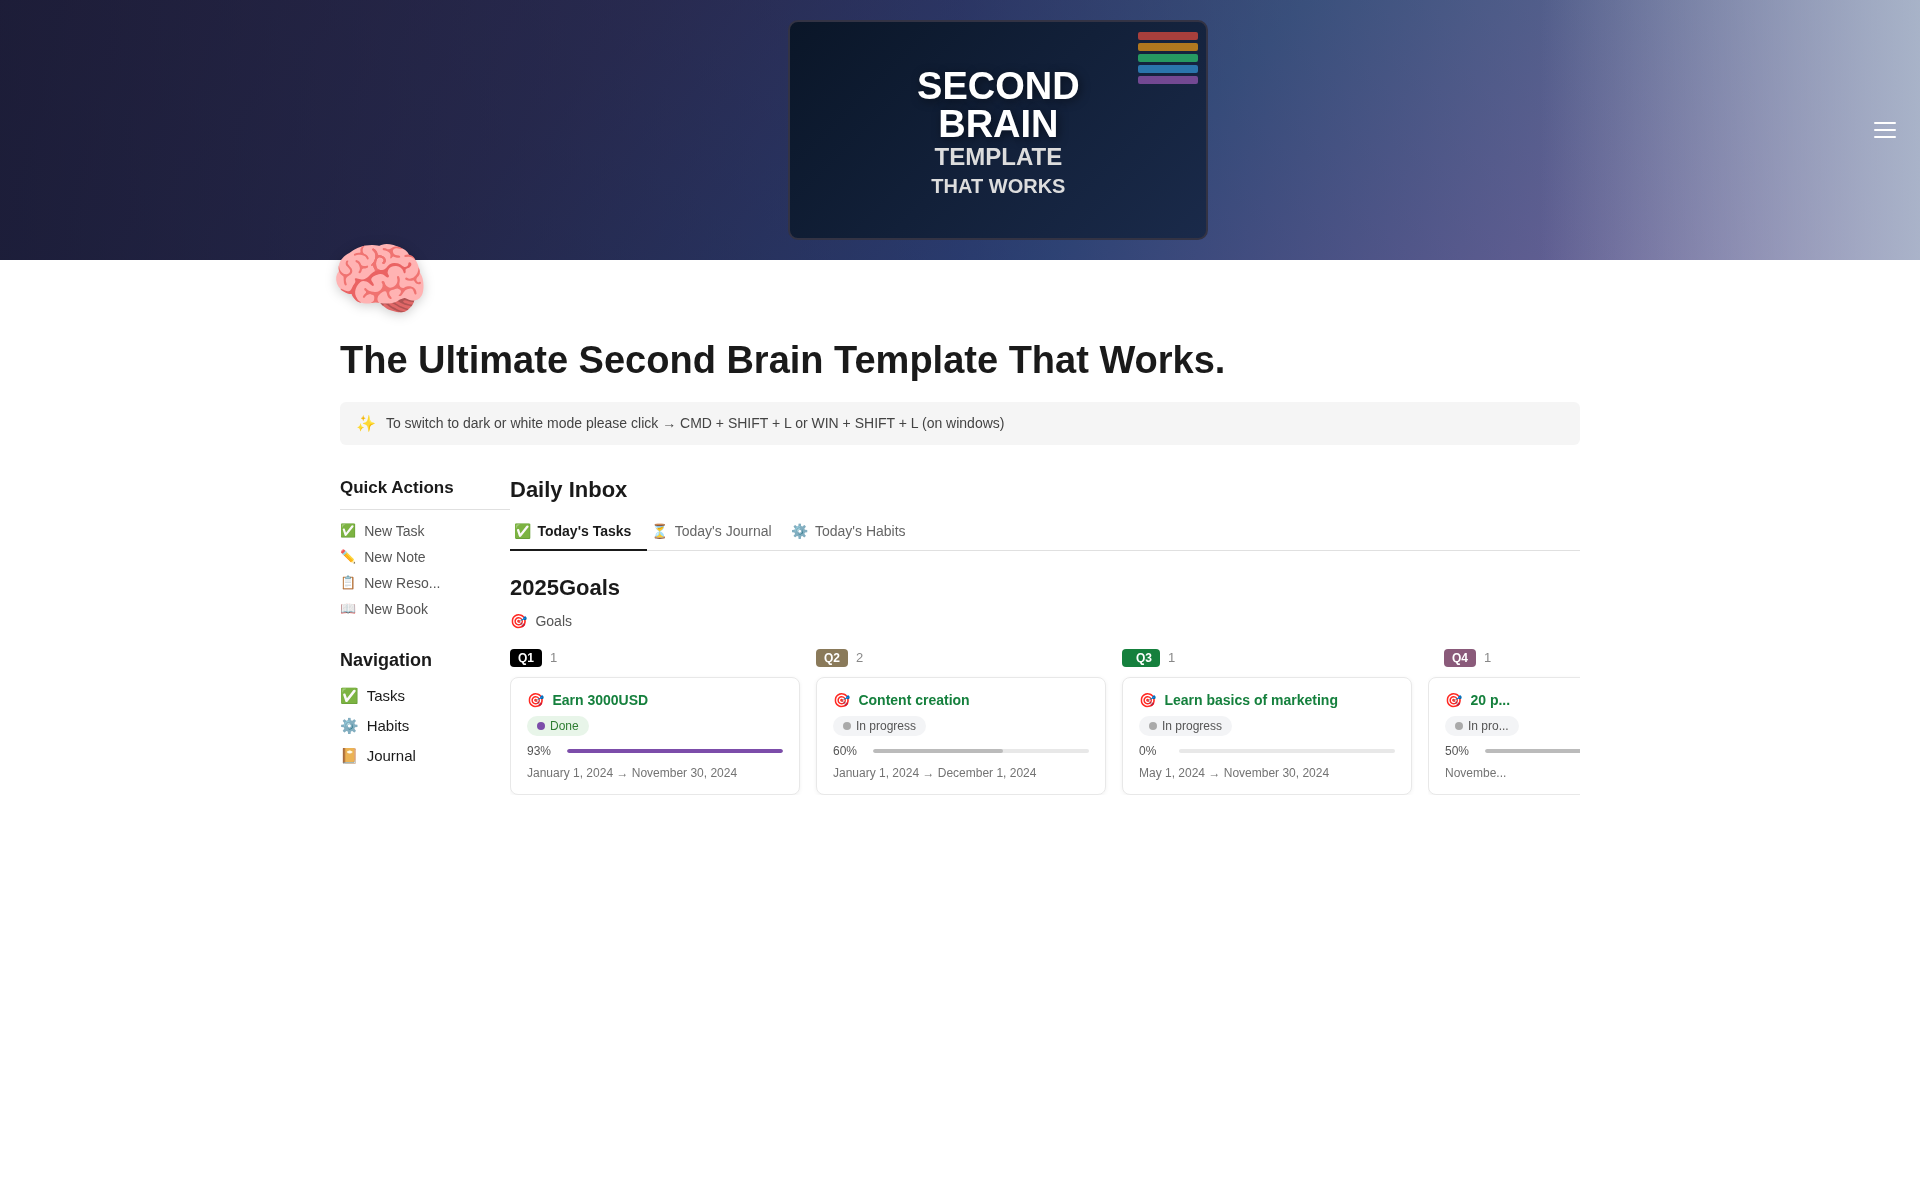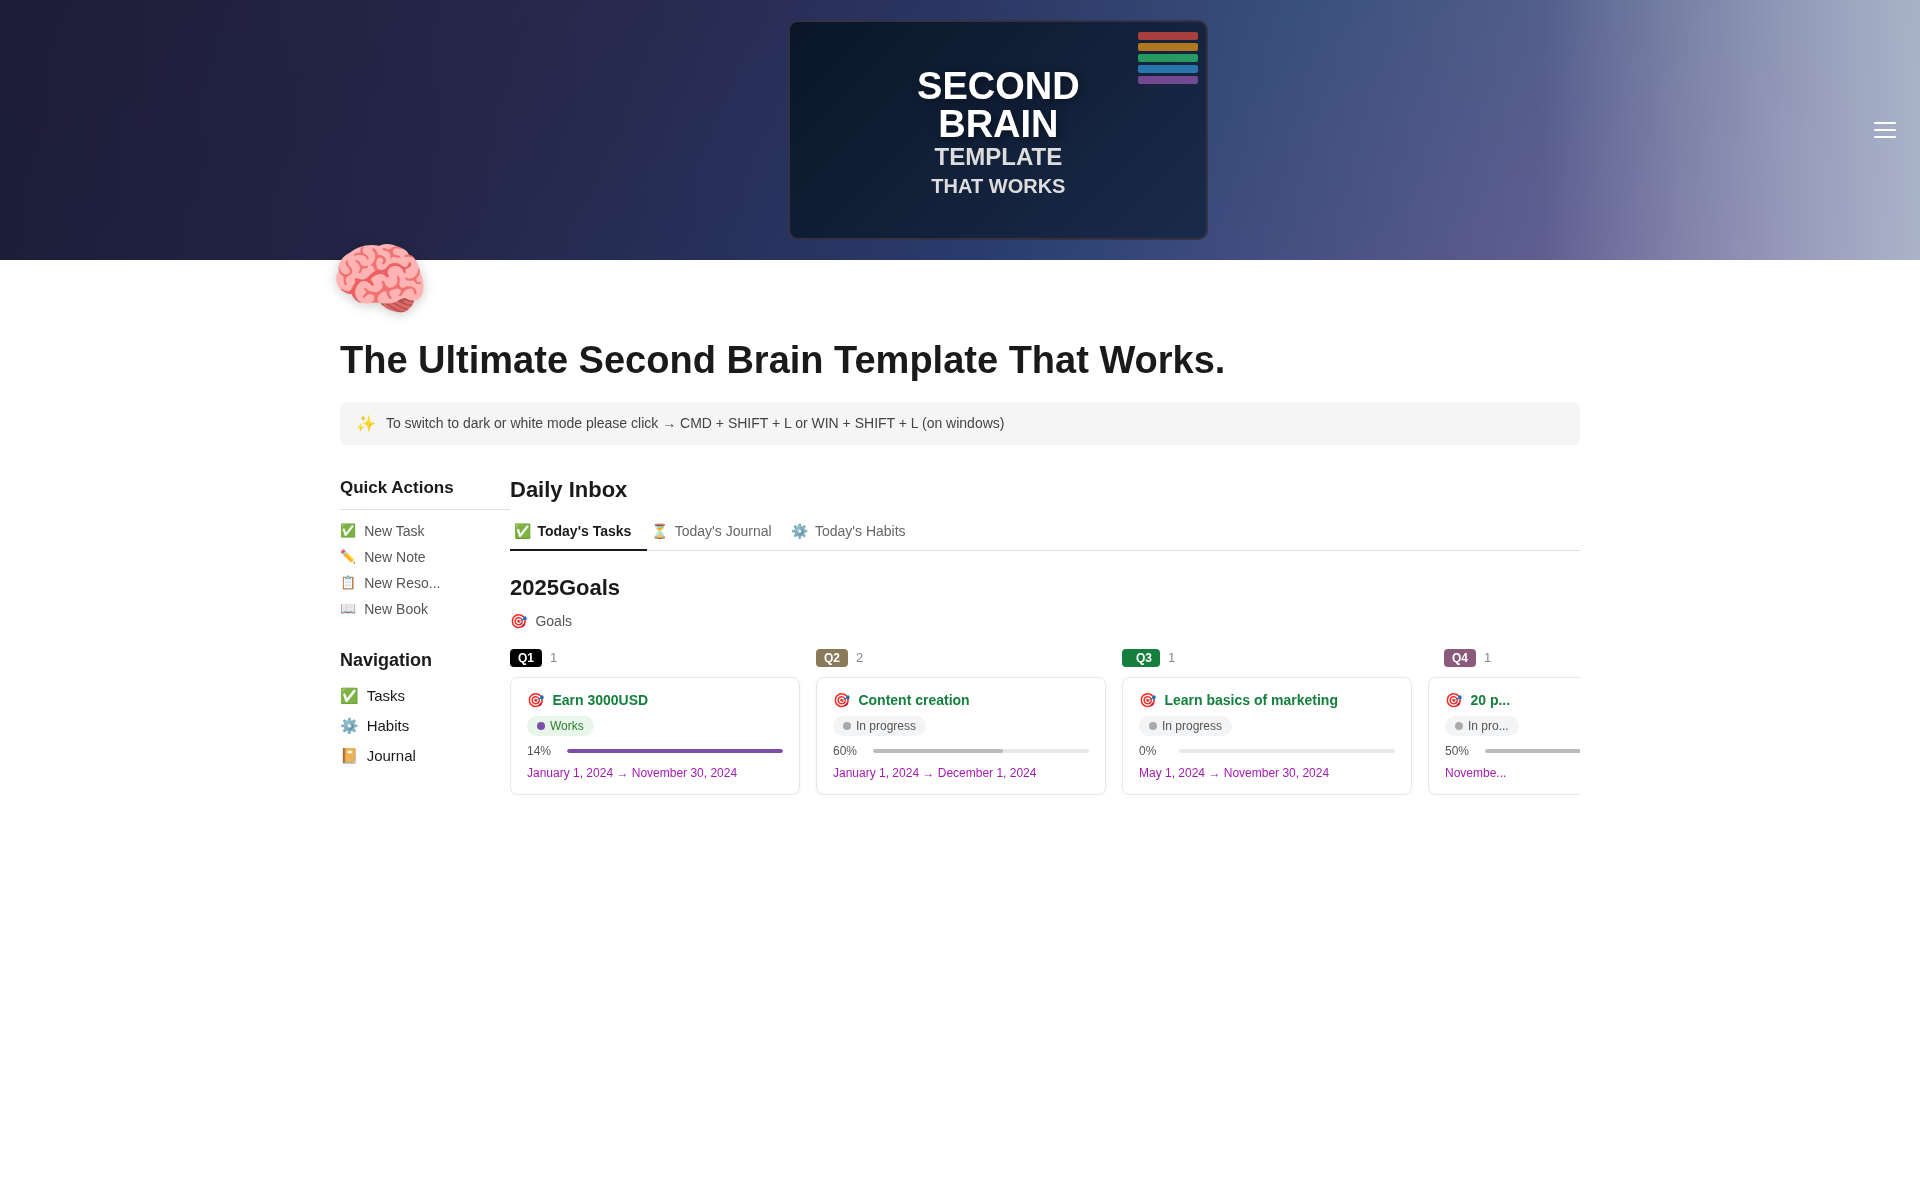--- a/index.html
+++ b/index.html
@@ -294,21 +294,21 @@
     .progress-bar-fill {
       height: 100%;
       border-radius: 2px;
     }
     .fill-purple { background: #7c4daa; }
     .fill-gray { background: #bbb; }
     .fill-light { background: #ccc; }
 
     .card-date {
       font-size: 12px;
-      color: #a21caf;
+      color: #737373;
     }
 
     
     .kanban-col-partial .kanban-card {
       overflow: hidden;
     }
   </style>
 </head>
 <body>
 
@@ -426,24 +426,24 @@
               <span class="quarter-badge q1-badge">Q1</span>
               <span class="kanban-count">1</span>
             </div>
             <div class="kanban-card">
               <div class="card-goal-row">
                 <span class="card-goal-icon">🎯</span>
                 <span class="card-goal-name">Earn 3000USD</span>
               </div>
               <div class="card-status-badge status-done">
                 <span class="status-dot dot-done"></span>
-                <span>Works</span>
+                <span>Done</span>
               </div>
               <div class="card-progress-row">
-                <span class="card-progress-label">14%</span>
+                <span class="card-progress-label">93%</span>
                 <div class="progress-bar-track">
                   <div class="progress-bar-fill fill-purple" style="width:100%"></div>
                 </div>
               </div>
               <div class="card-date">January 1, 2024 → November 30, 2024</div>
             </div>
           </div>
 
           <div class="kanban-col">
             <div class="kanban-col-header">

